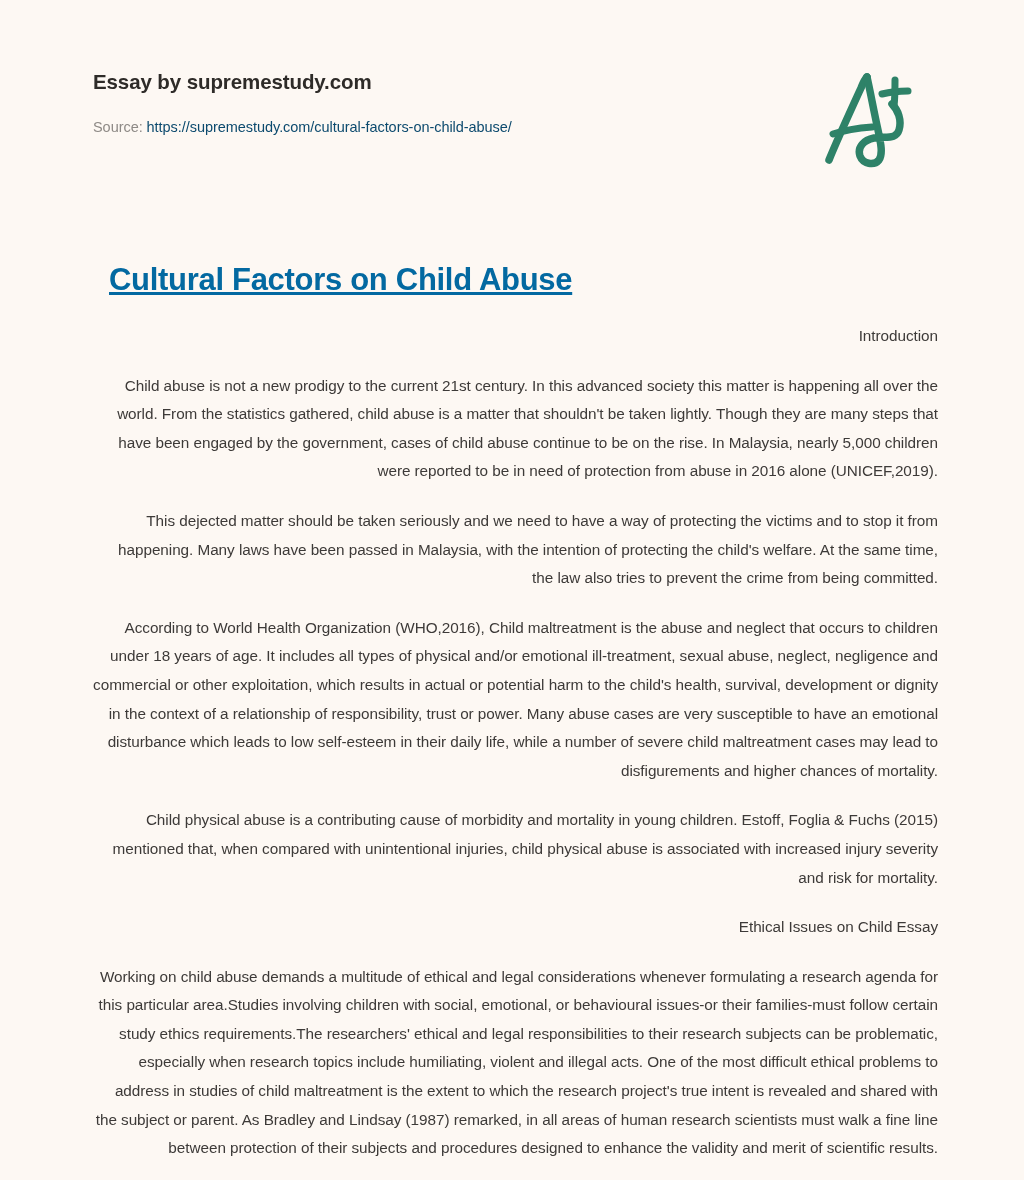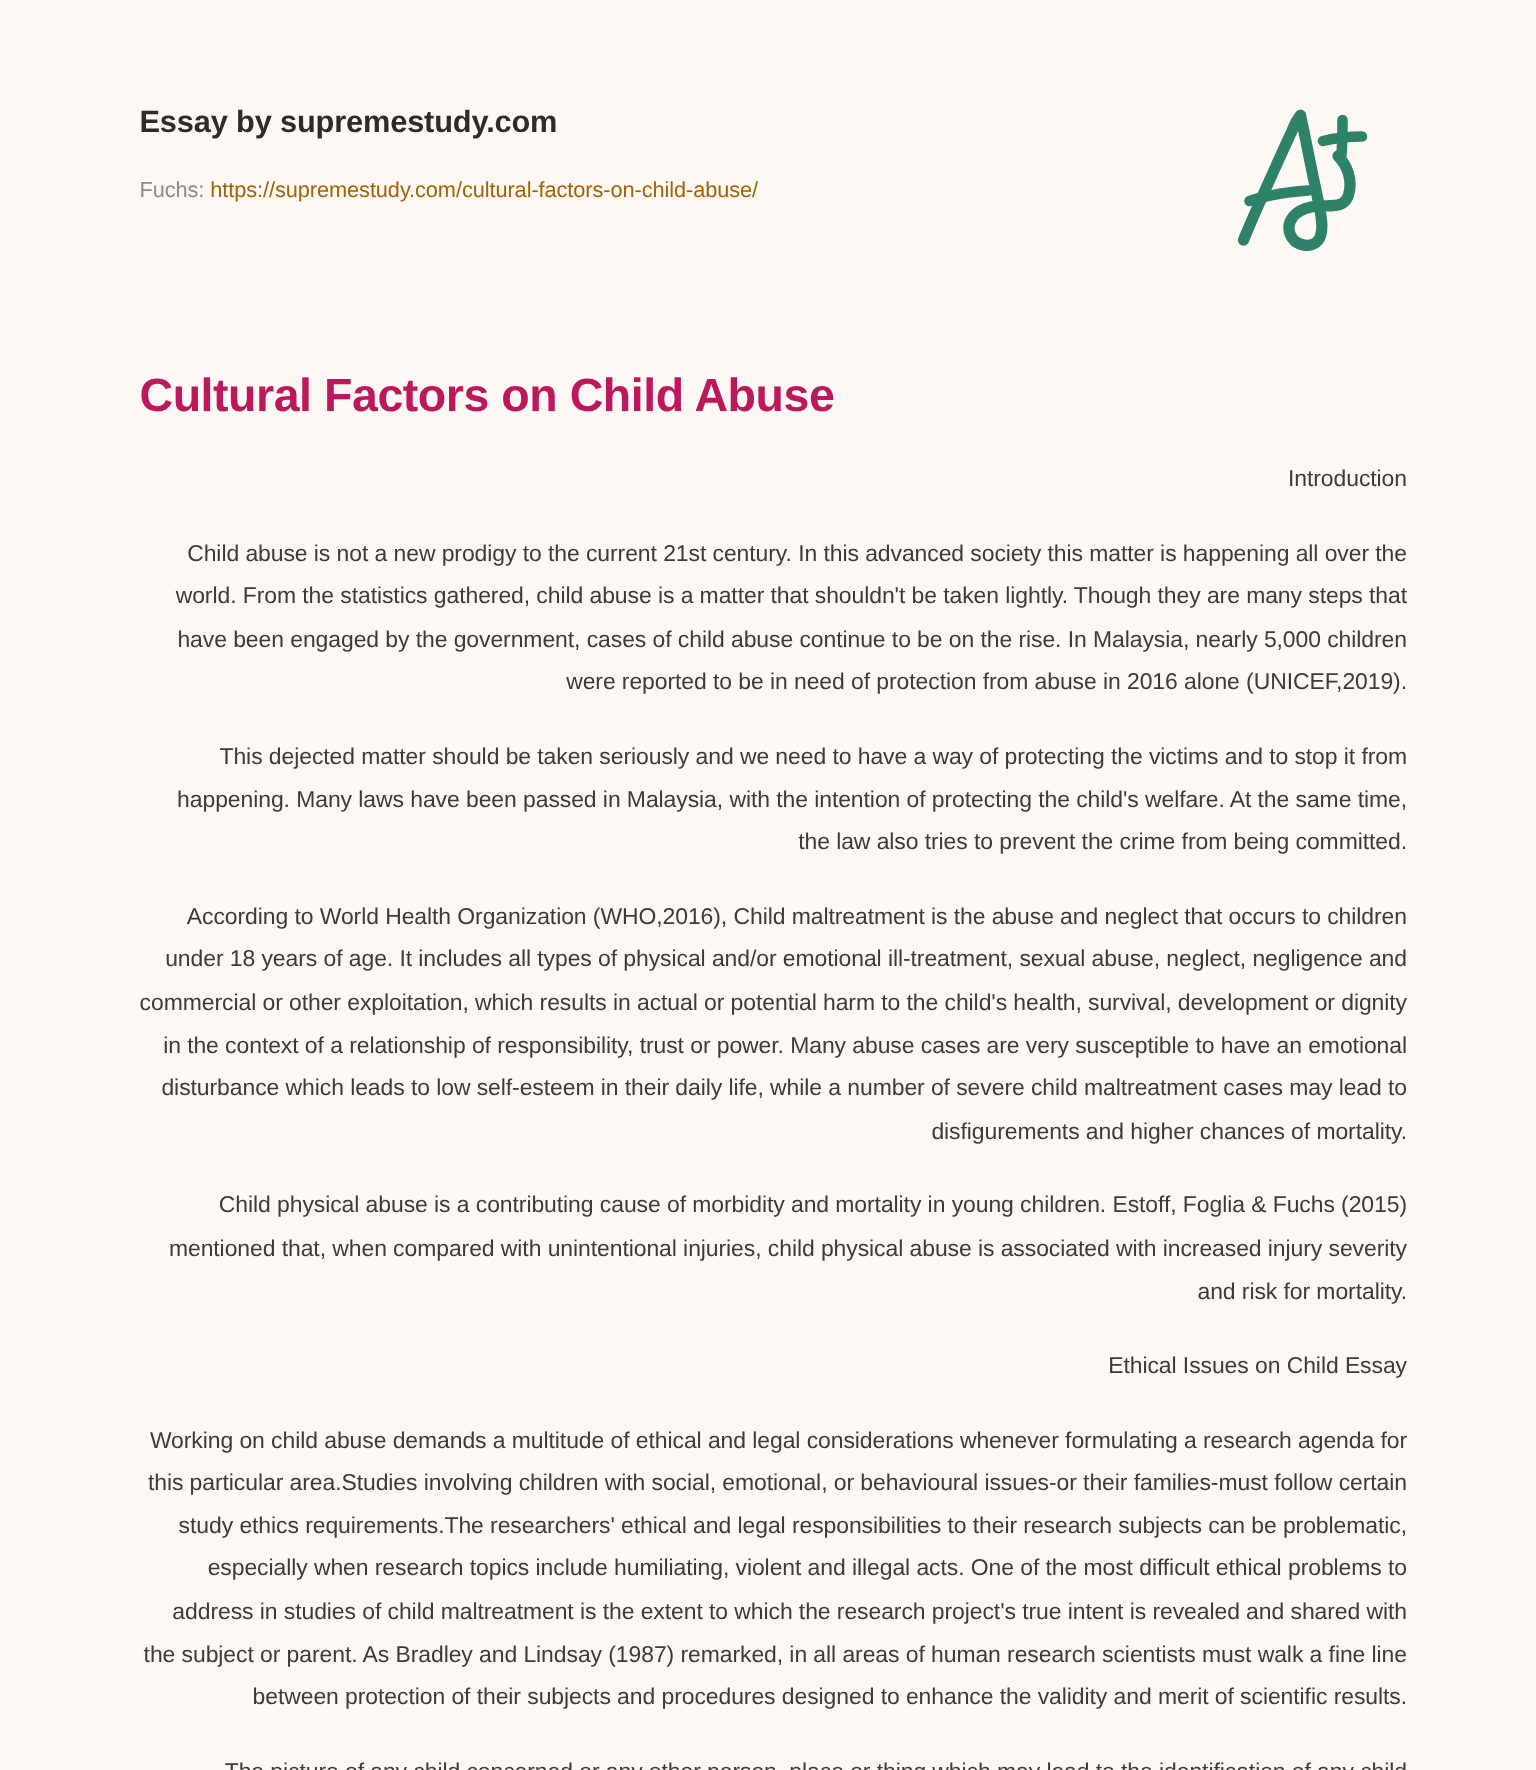--- a/index.html
+++ b/index.html
@@ -41,21 +41,21 @@
   .source-line {
     position: absolute;
     left: 93px;
     top: 119px;
     font-size: 14.5px;
     color: #8e8a86;
     white-space: nowrap;
     letter-spacing: -0.05px;
   }
   .source-link {
-    color: #a16207;
+    color: #0c4a6e;
     text-decoration: none;
   }
 
   .brand-logo {
     position: absolute;
     left: 812px;
     top: 68px;
     width: 104px;
     height: 100px;
   }
@@ -66,26 +66,27 @@
   }
 
   
   .article {
     position: absolute;
     left: 93px;
     top: 244px;
     width: 845px;
   }
   .article-title {
-    margin: 0;
+    margin: 16px;
     font-size: 31px;
     font-weight: bold;
     line-height: 40px;
-    color: #be185d;
+    color: #0369a1;
     letter-spacing: -0.3px;
+    text-decoration: underline;
   }
   .body-copy {
     margin-top: 22px;
   }
   .body-copy p {
     margin: 0 0 21px 0;
     font-size: 15.3px;
     line-height: 28.6px;
     color: #3d3a38;
     letter-spacing: -0.05px;
@@ -98,21 +99,21 @@
 </head>
 <body>
 
 <div class="page">
 
   <div class="header">
 
     <div class="byline">Essay by supremestudy.com</div>
 
     <div class="source-line">
-      <span>Fuchs:</span>
+      <span>Source:</span>
       <a class="source-link" href="#">https://supremestudy.com/cultural-factors-on-child-abuse/</a>
     </div>
 
     <div class="brand-logo">
       <svg viewBox="0 0 104 100" xmlns="http://www.w3.org/2000/svg">
         <g fill="none" stroke="#2e8268" stroke-linecap="round" stroke-linejoin="round">
 
           <path d="M17 92 C 26 70, 38 44, 49 20 C 51 15, 53 11, 55 9" stroke-width="7.5"></path>
 
           <path d="M55 9 C 58 22, 62 44, 66 62 C 69 76, 71 86, 67 92

